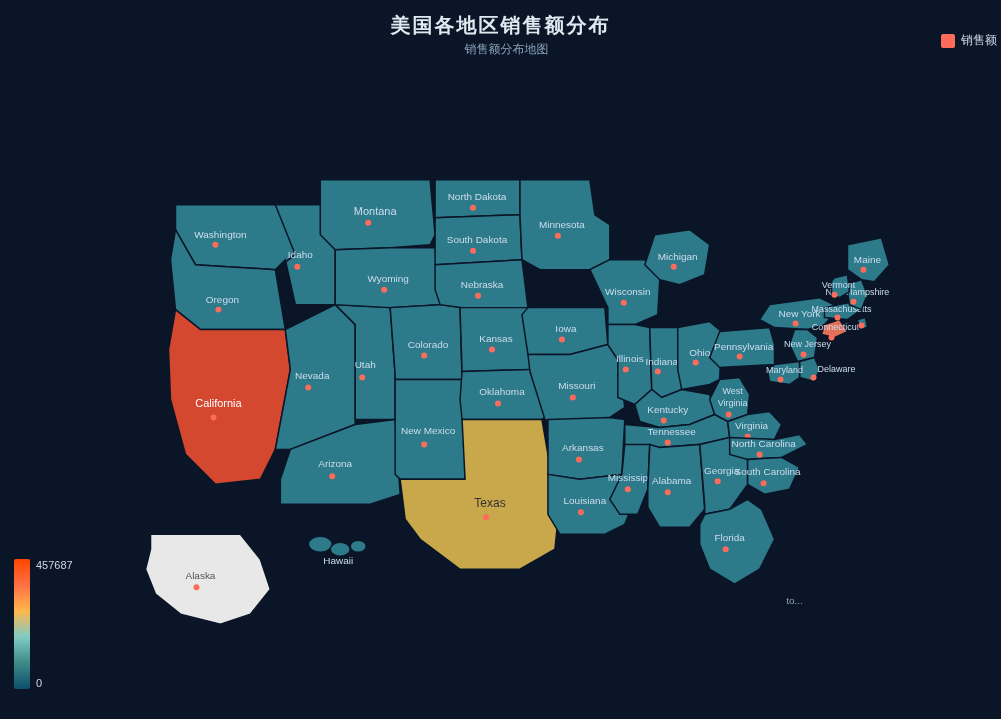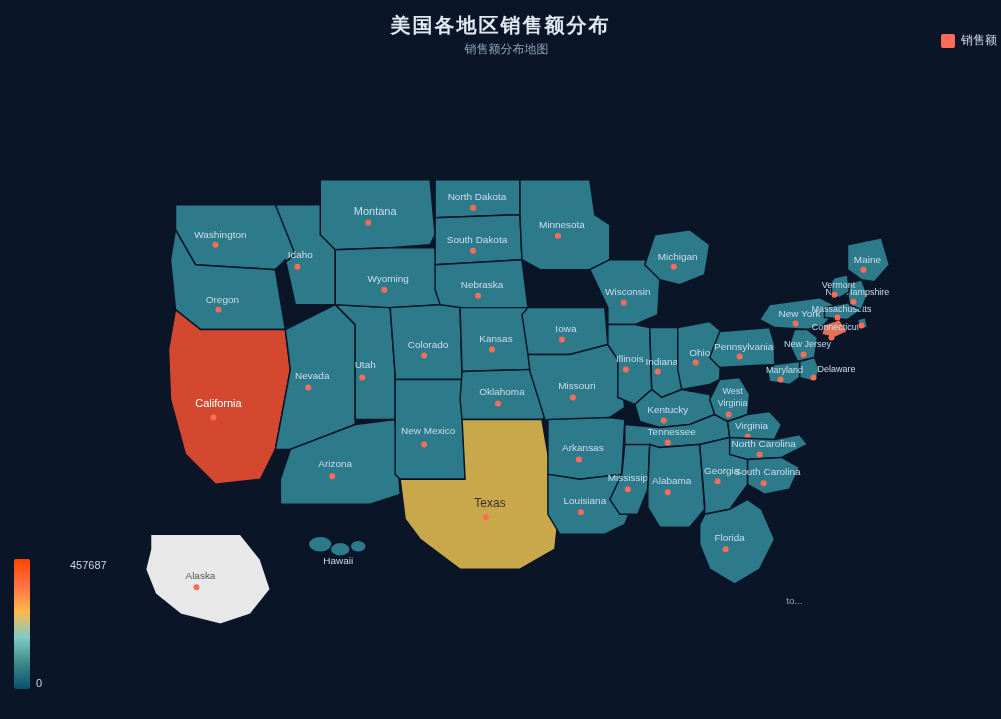--- a/index.html
+++ b/index.html
@@ -294,18 +294,18 @@
       <text x="338" y="505" fill="#cde" font-size="10" text-anchor="middle">Hawaii</text>
 
       <text x="795" y="545" fill="#8aa0b8" font-size="10" text-anchor="middle">to...</text>
     </svg>
   </div>
 
   <div class="color-scale">
     <div style="display:flex; align-items:flex-start; gap:6px;">
       <div style="width:16px; height:130px; background: linear-gradient(to bottom, #ff4500 0%, #ff7043 20%, #ffb74d 40%, #80cbc4 60%, #3d8a8a 80%, #0d4f6c 100%); border-radius:2px;"></div>
       <div style="height:130px; display:flex; flex-direction:column; justify-content:space-between;">
-        <span style="font-size:11px; color:#cdd8e4;margin-left:34px;">457687</span>
+        <span style="font-size:11px; color:#cdd8e4;">457687</span>
         <span style="font-size:11px; color:#cdd8e4;">0</span>
       </div>
     </div>
   </div>
 </div>
 
 </body></html>

